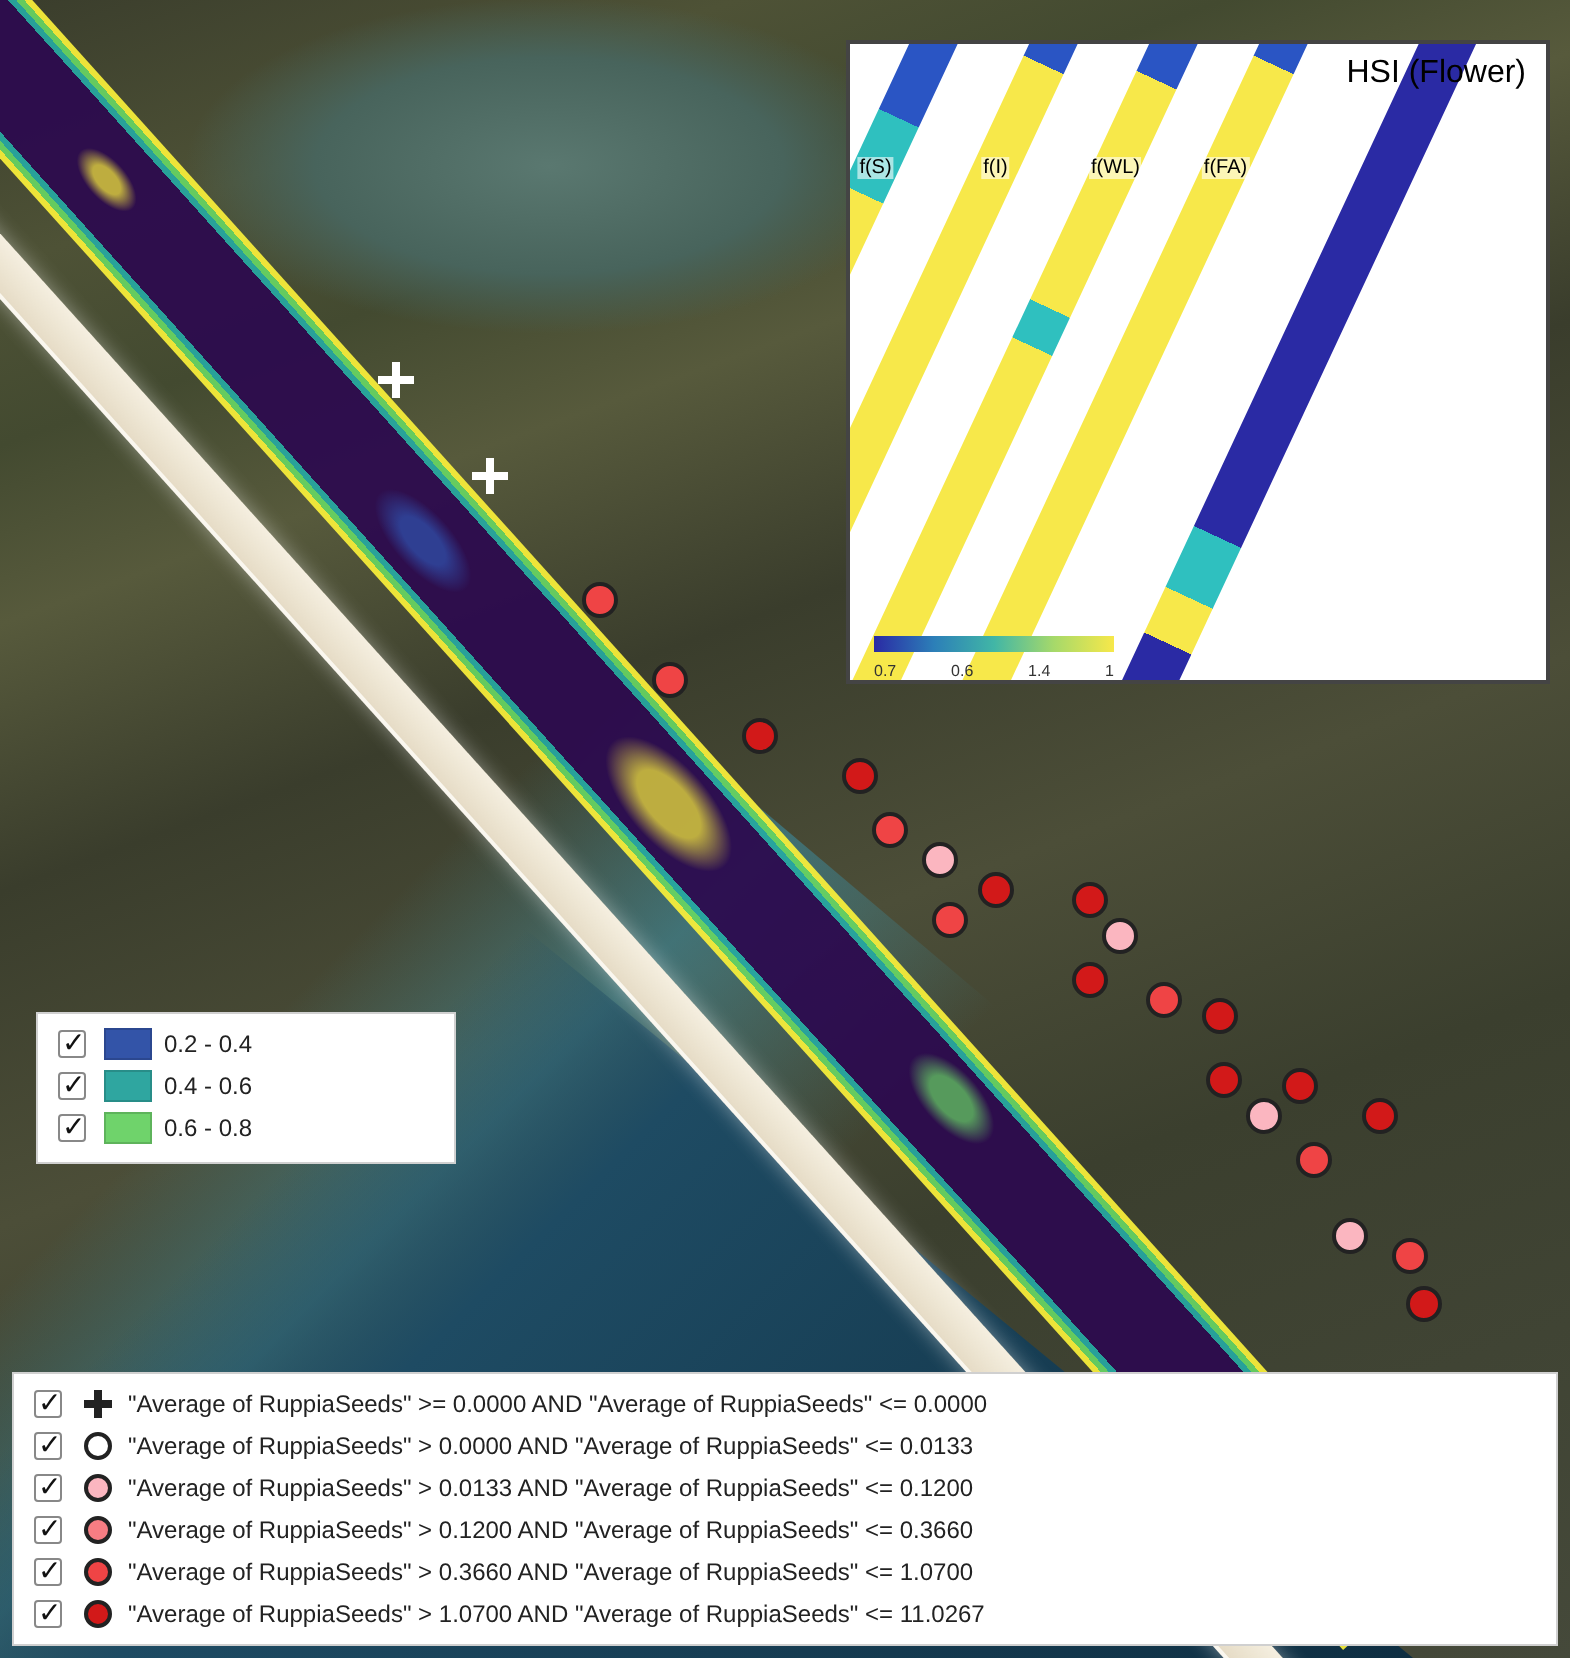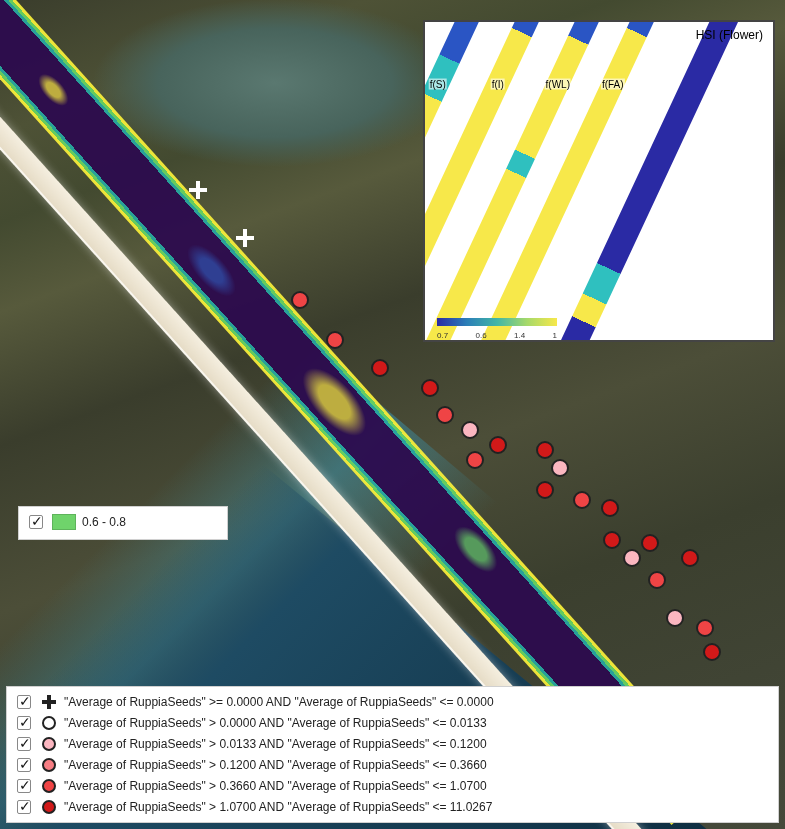--- a/index.html
+++ b/index.html
@@ -207,21 +207,21 @@
     height: 322px;
     background: #fff;
     border: 2px solid #444;
     box-sizing: border-box;
     overflow: hidden;
   }
   .inset .title {
     position: absolute;
     top: 6px;
     right: 10px;
-    font-size: 12px;
+    font-size: 16px;
     color: #000;
     z-index: 2;
   }
   .inset .strip {
     position: absolute;
     width: 22px;
     height: 420px;
     top: -20px;
     transform-origin: top center;
     border-radius: 4px;
@@ -294,20 +294,30 @@
       <div class="marker" style="left: 690px; top: 558px; background: rgb(210, 25, 25);"></div>
       <div class="marker" style="left: 675px; top: 618px; background: rgb(251, 182, 192);"></div>
       <div class="marker" style="left: 705px; top: 628px; background: rgb(239, 68, 69);"></div>
       <div class="marker" style="left: 712px; top: 652px; background: rgb(210, 25, 25);"></div>
     </div>
 
   <div class="legend-raster">
     <div id="raster-rows">
         <div class="row">
           <input type="checkbox" class="cb" checked="" style="">
+          <span class="swatch" style="background:#3354a8"></span>
+          <span>0.2 - 0.4</span>
+        </div>
+        <div class="row">
+          <input type="checkbox" class="cb" checked="" style="">
+          <span class="swatch" style="background:#2fa6a0"></span>
+          <span>0.4 - 0.6</span>
+        </div>
+        <div class="row">
+          <input type="checkbox" class="cb" checked="" style="">
           <span class="swatch" style="background:#6fd36b"></span>
           <span>0.6 - 0.8</span>
         </div>
       </div>
   </div>
 
   <div class="legend-points">
     <div id="point-rows">
         <div class="row">
           <input type="checkbox" class="cb" checked="" style="">

